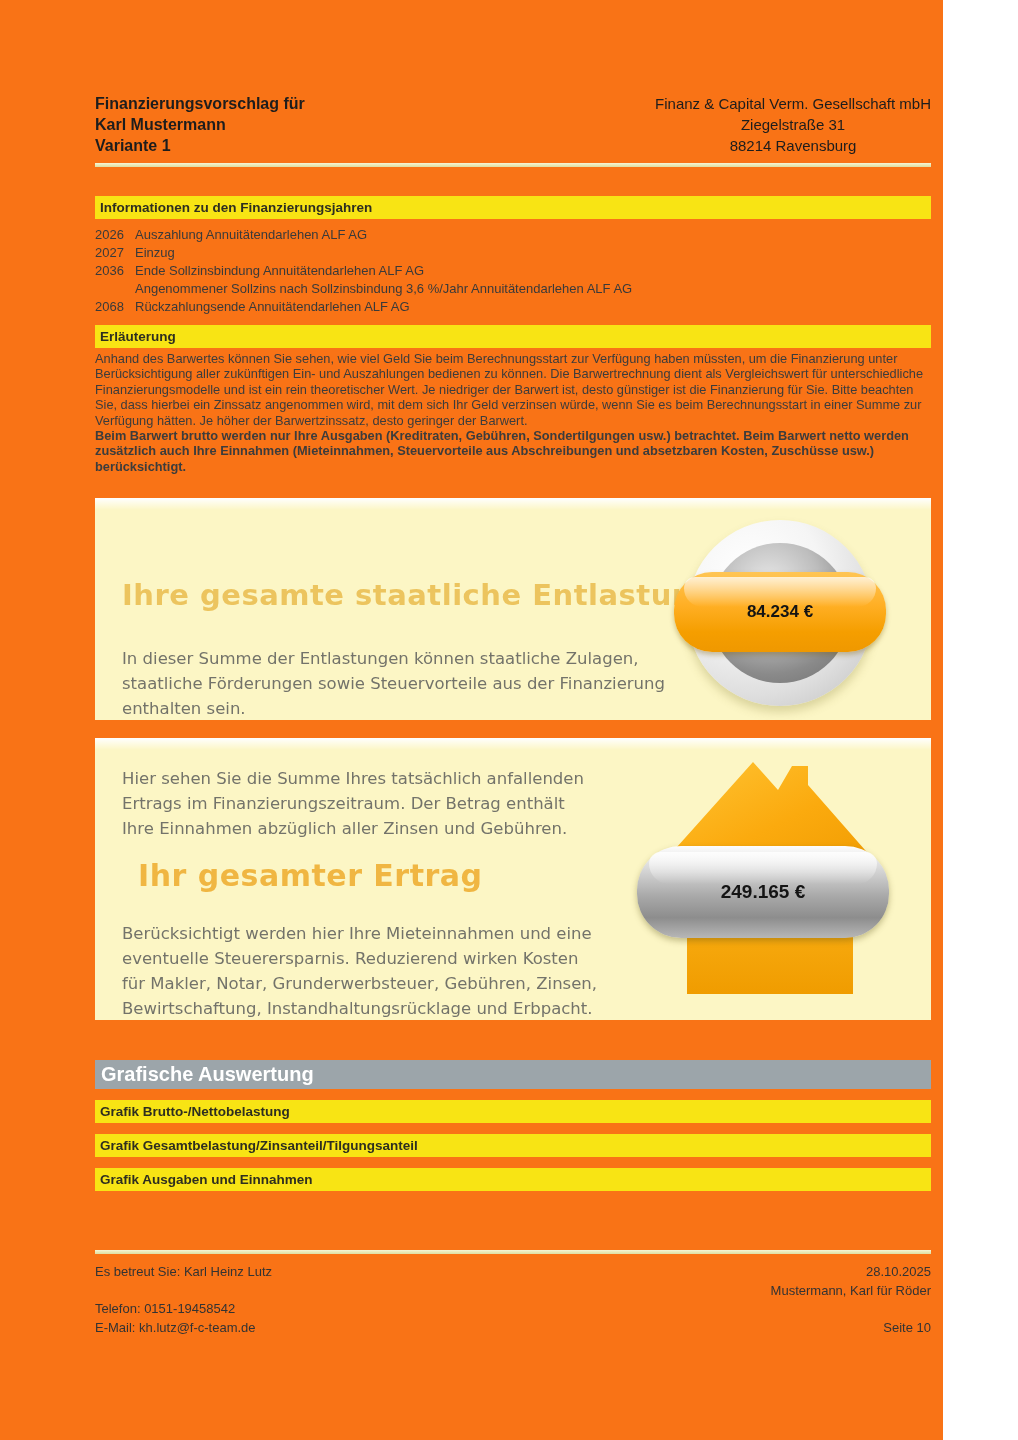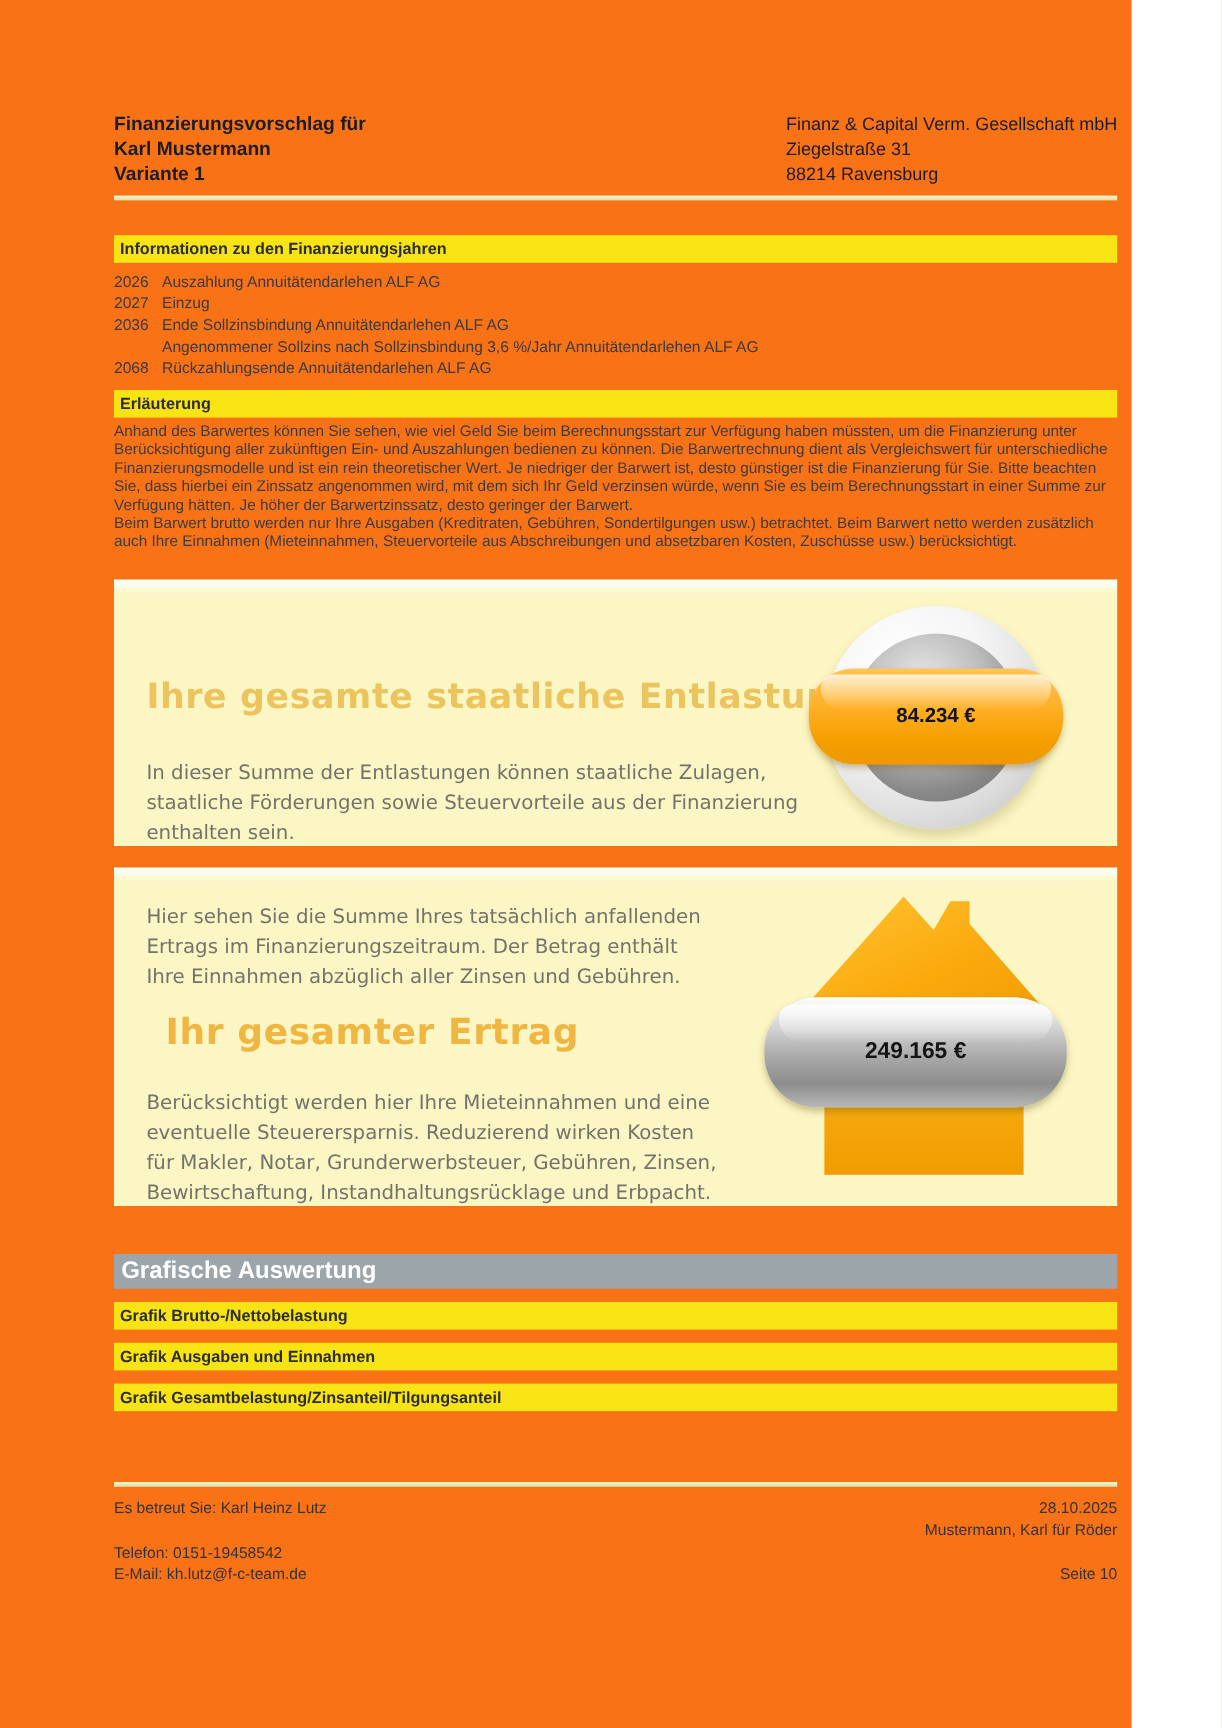--- a/index.html
+++ b/index.html
@@ -6,42 +6,42 @@
   html,body { background:#ffffff; }
   .page {
     position:relative; width:943px; height:1440px; background:#f97316;
     font-family:"Liberation Sans", sans-serif; color:#333; overflow:hidden;
   }
   .content { position:relative; margin-left:95px; width:836px; }
 
   
   .header { display:flex; justify-content:space-between; padding-top:93px; }
   .header-left div { font-size:16px; font-weight:bold; line-height:21px; color:#1d1d1d; }
-  .header-right { text-align:left; }
+  .header-right { text-align:center; }
   .header-right div { font-size:15px; line-height:21px; color:#1d1d1d; }
 
   .sep-line { height:4px; margin-top:7px;
     background:linear-gradient(180deg,#f6f6d8 0%,#e9e9b4 55%,#dedea4 100%); }
 
   
   .ybar { background:#f8e414; height:23px; line-height:23px; padding-left:5px;
     font-size:13.5px; font-weight:bold; color:#2e2e20; }
   .ybar-info { margin-top:29px; }
   .ybar-erl  { margin-top:9px; }
 
   
   .years { margin-top:7px; }
   .year-row { display:flex; font-size:13px; line-height:18px; color:#3a3a3a; }
   .year-num { width:40px; flex:none; }
   .year-text { flex:1; }
 
   
   .body-text { margin-top:3px; font-size:12.8px; line-height:15.4px; color:#3c3c3c;
     text-align:left; }
-  .body-text + .body-text { margin-top:0; }
+  .body-text + .body-text { margin-top:0;font-weight:bold; }
 
   
   .box { position:relative; background:#fcf6c5; overflow:hidden; }
   .box::before { content:""; position:absolute; left:0; top:0; right:0; height:12px;
     background:linear-gradient(180deg,#ffffff 0%,rgba(255,255,255,0) 100%); }
   .box1 { margin-top:24px; height:222px; }
   .box2 { margin-top:18px; height:282px;padding-left:16px; }
 
   .box1-title { position:absolute; left:27px; top:80px; font-family:"DejaVu Sans",sans-serif;
     font-size:29px; font-weight:700; letter-spacing:0.5px; color:#ecc45e; }
@@ -189,24 +189,24 @@
       </div>
     </div>
 
     <div class="gray-bar">
       <span>Grafische Auswertung</span>
     </div>
     <div class="ybar grafik-bar first">
       <span>Grafik Brutto-/Nettobelastung</span>
     </div>
     <div class="ybar grafik-bar">
+      <span>Grafik  Gesamtbelastung/Zinsanteil/Tilgungsanteil</span>
+    </div>
+    <div class="ybar grafik-bar">
       <span>Grafik Ausgaben und Einnahmen</span>
-    </div>
-    <div class="ybar grafik-bar">
-      <span>Grafik  Gesamtbelastung/Zinsanteil/Tilgungsanteil</span>
     </div>
 
     <div class="sep-line footer-sep"></div>
     <div class="footer-cols">
       <div class="f-left">
         <div>Es betreut Sie: Karl Heinz Lutz</div>
         <div></div>
         <div>Telefon: 0151-19458542</div>
         <div>E-Mail: kh.lutz@f-c-team.de</div>
       </div>

